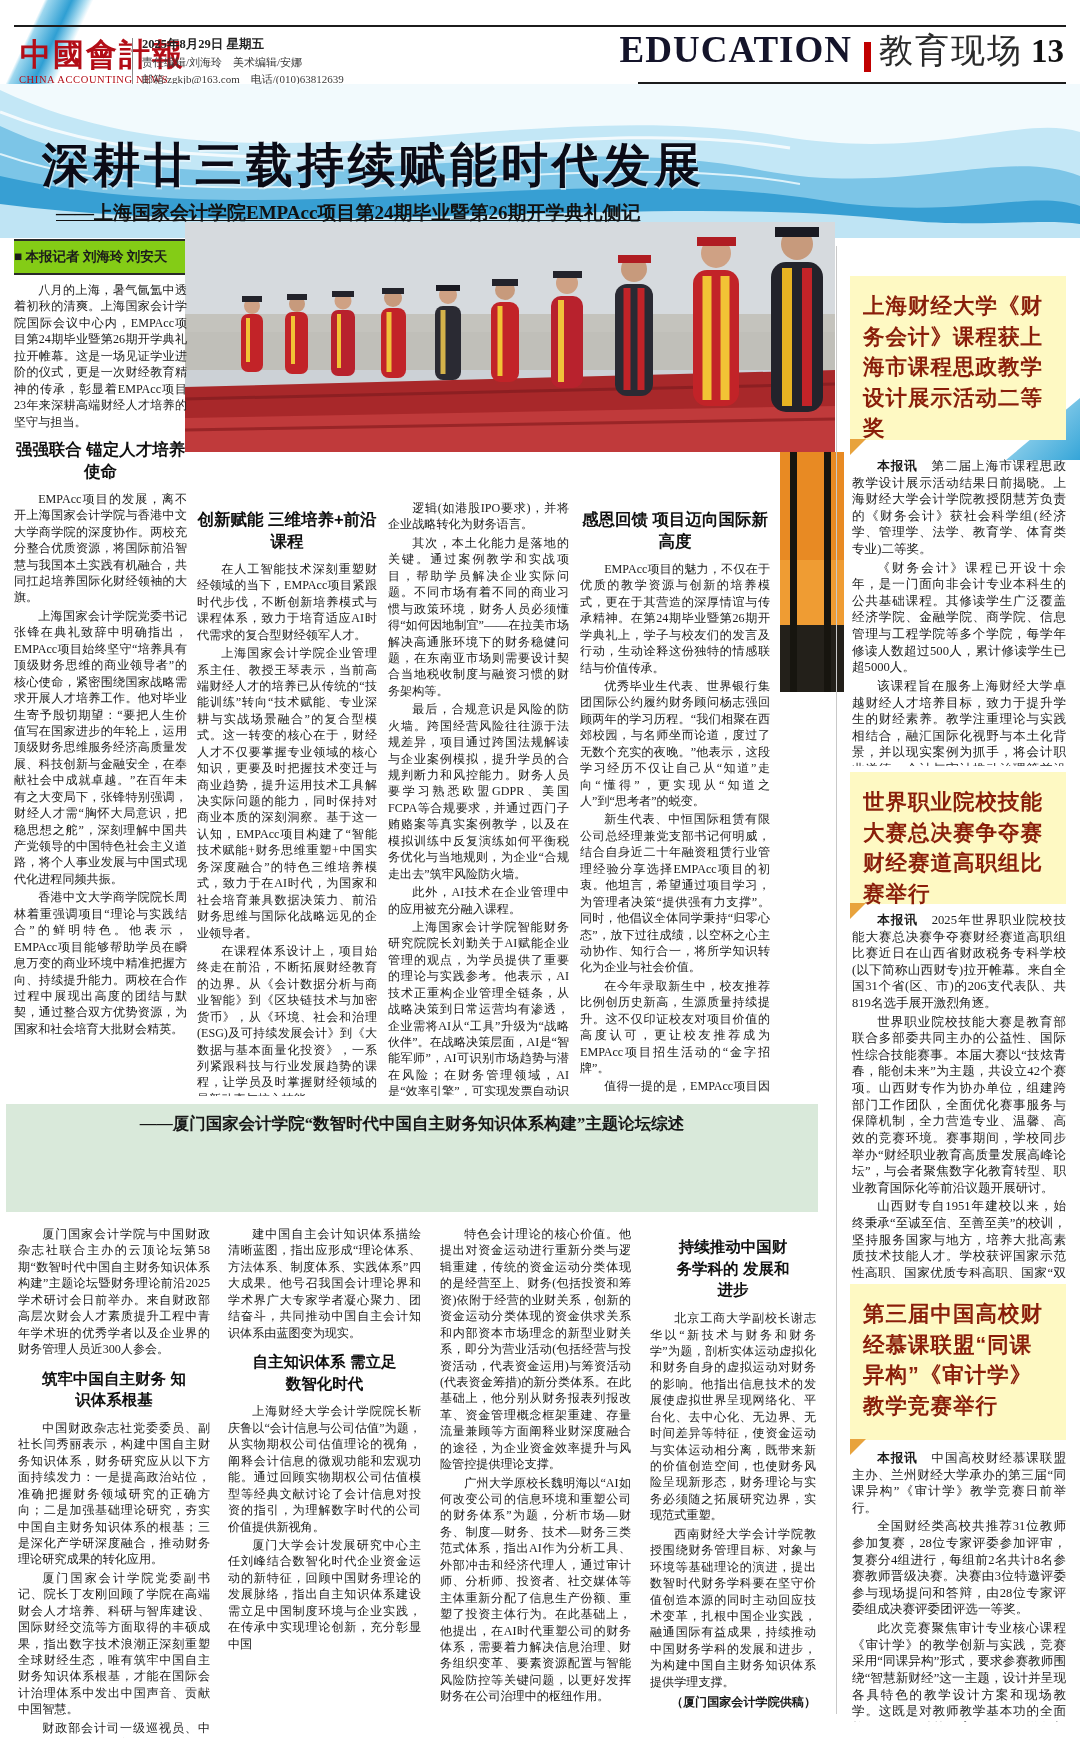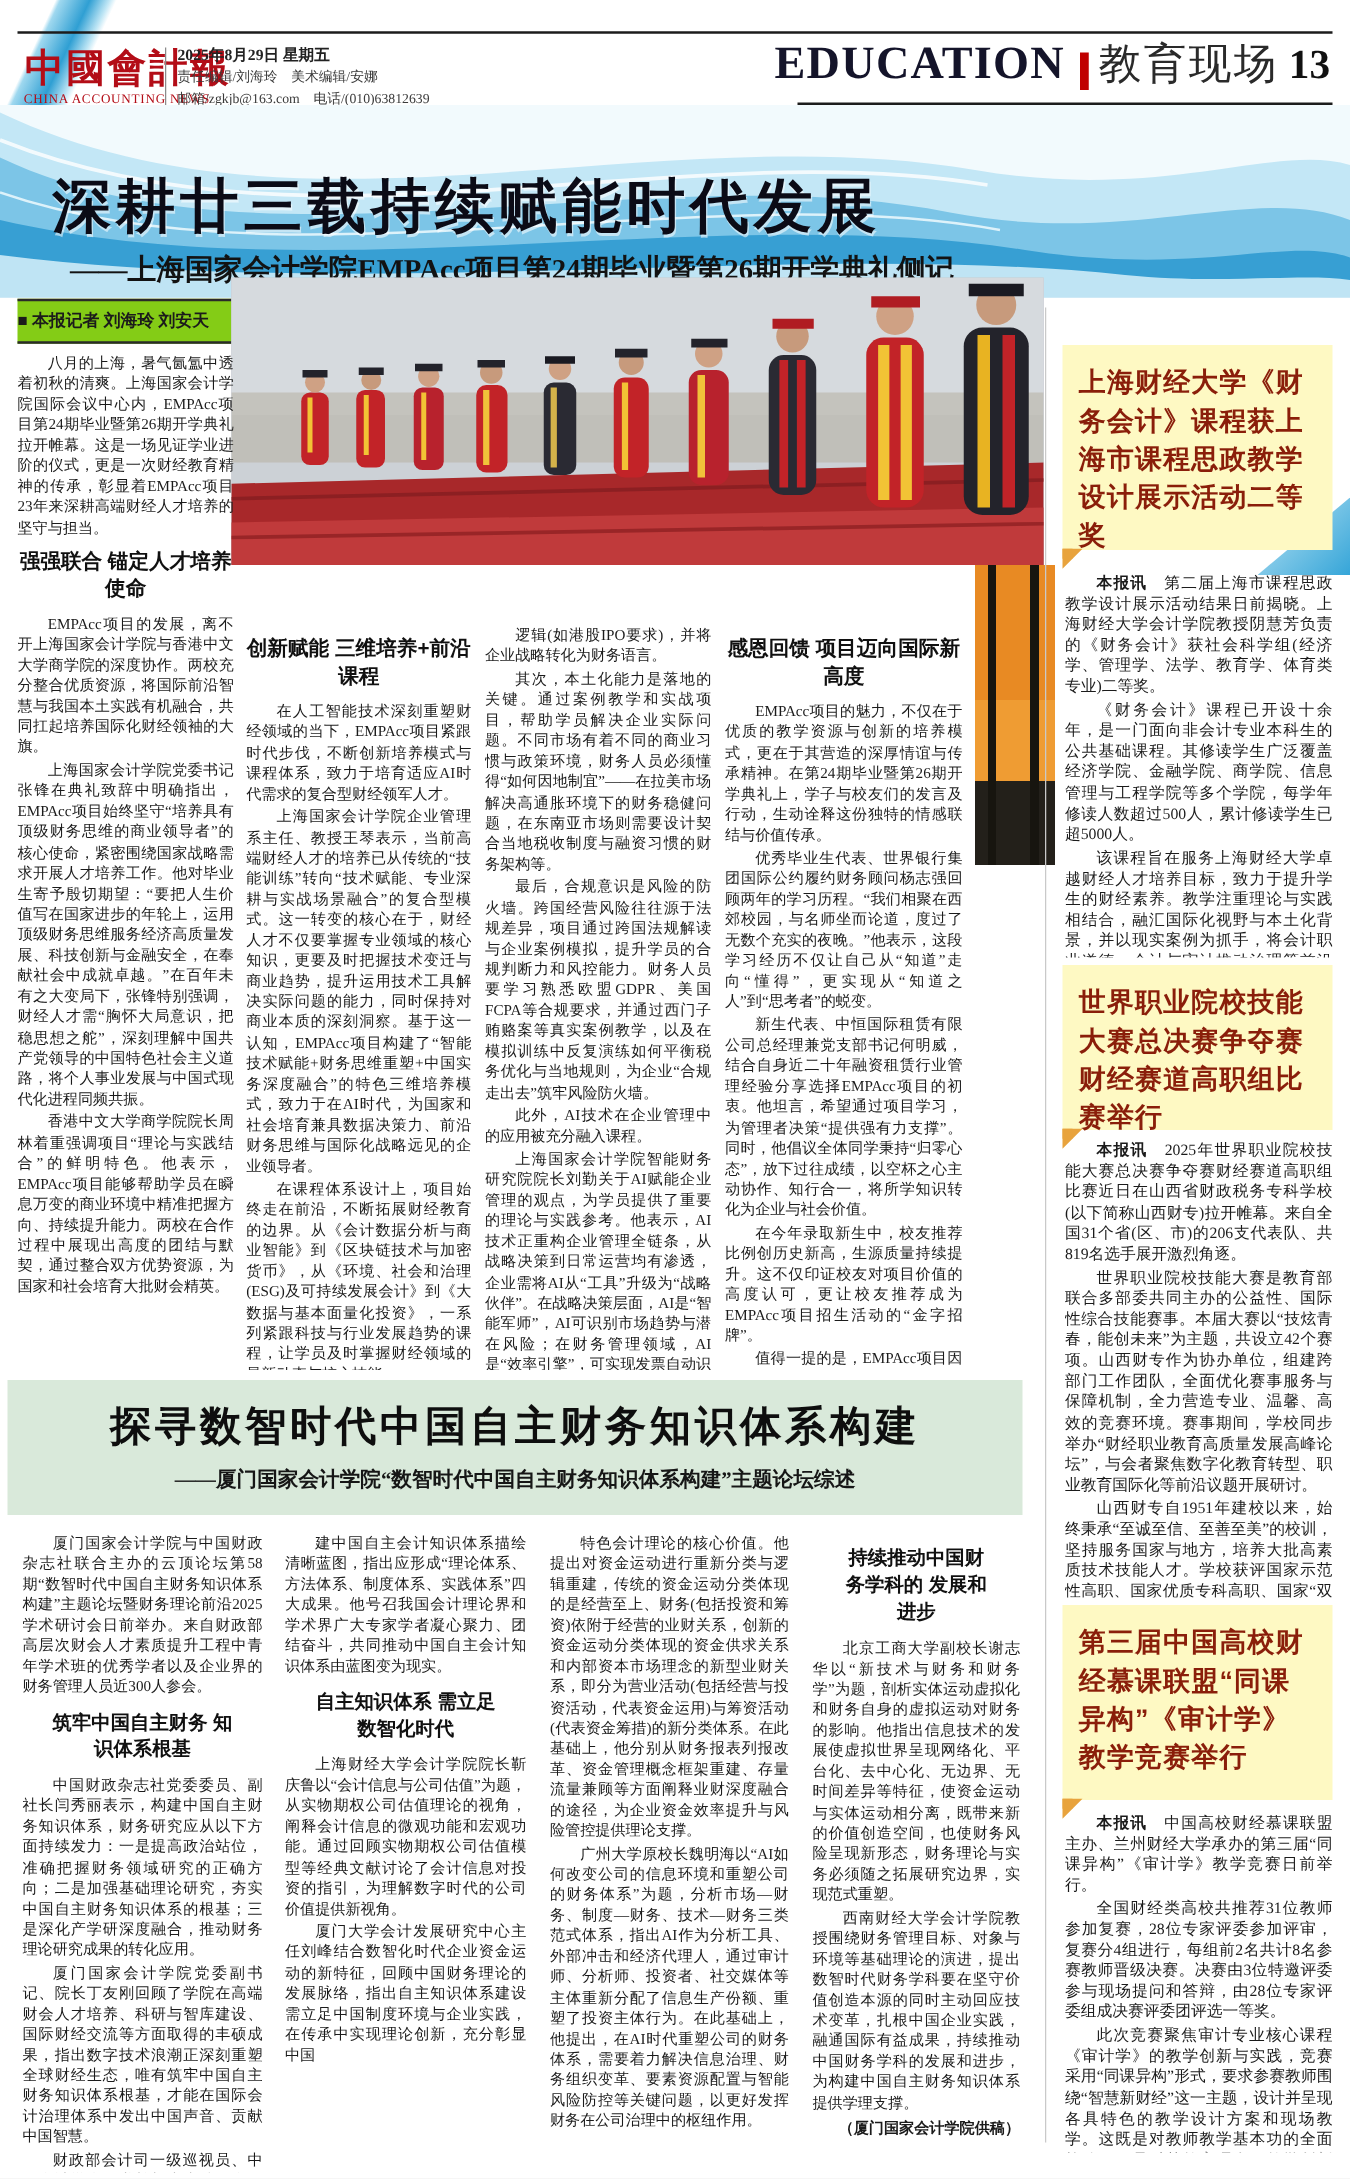--- a/index.html
+++ b/index.html
@@ -19,21 +19,21 @@
   .section-cn{font-size:34px;color:#2a2a2a;letter-spacing:2px;}
   .page-num{font-size:33px;font-weight:bold;color:#111;margin-left:8px;}
   .section-rule{position:absolute;top:82px;right:14px;width:428px;border-top:2px solid #1c1c1c;}
   .corner-wave{position:absolute;top:0;left:-30px;width:140px;height:120px;
       background:linear-gradient(115deg,transparent 38%,#9fd8ef 40%,#2f9fd3 52%,#bfe6f5 60%,transparent 63%);}
 
   
   .banner{position:absolute;top:84px;left:0;width:1080px;height:154px;overflow:hidden;}
   .headline{position:absolute;top:134px;left:42px;font-family:"Liberation Sans","DejaVu Sans",sans-serif;
       font-weight:900;font-size:47px;letter-spacing:4px;color:#0b0b16;text-shadow:1px 2px 0 rgba(255,255,255,.55);}
-  .subheadline{position:absolute;top:200px;left:56px;font-weight:bold;font-size:23px;color:#121212;}
+  .subheadline{position:absolute;top:200px;left:56px;font-weight:bold;font-size:19px;color:#121212;text-decoration:underline;}
 
   
   .byline{position:absolute;top:239px;left:14px;width:173px;border-top:2px solid #2a2a2a;border-bottom:2px solid #2a2a2a;
       padding:7px 0;font-weight:bold;font-size:13.5px;background:#84cc16;}
   .photo{position:absolute;top:222px;left:185px;width:650px;height:230px;overflow:hidden;background:#c7ccd1;}
   .strip{position:absolute;top:452px;left:780px;width:64px;height:240px;
       background:
         linear-gradient(90deg,transparent 0 10px,#17150f 10px 17px,transparent 17px 44px,#17150f 44px 51px,transparent 51px),
         linear-gradient(180deg,#e88a23 0 45%,#ef9c33 45% 72%,#23201a 72% 100%);}
   .blue-wedge{position:absolute;left:1006px;top:398px;width:74px;height:62px;
@@ -207,21 +207,20 @@
     <div>
         <p class="para">EMPAcc项目的魅力，不仅在于优质的教学资源与创新的培养模式，更在于其营造的深厚情谊与传承精神。在第24期毕业暨第26期开学典礼上，学子与校友们的发言及行动，生动诠释这份独特的情感联结与价值传承。</p>
         <p class="para">优秀毕业生代表、世界银行集团国际公约履约财务顾问杨志强回顾两年的学习历程。“我们相聚在西郊校园，与名师坐而论道，度过了无数个充实的夜晚。”他表示，这段学习经历不仅让自己从“知道”走向“懂得”，更实现从“知道之人”到“思考者”的蜕变。</p>
         <p class="para">新生代表、中恒国际租赁有限公司总经理兼党支部书记何明威，结合自身近二十年融资租赁行业管理经验分享选择EMPAcc项目的初衷。他坦言，希望通过项目学习，为管理者决策“提供强有力支撑”。同时，他倡议全体同学秉持“归零心态”，放下过往成绩，以空杯之心主动协作、知行合一，将所学知识转化为企业与社会价值。</p>
         <p class="para">在今年录取新生中，校友推荐比例创历史新高，生源质量持续提升。这不仅印证校友对项目价值的高度认可，更让校友推荐成为EMPAcc项目招生活动的“金字招牌”。</p>
         <p class="para">值得一提的是，EMPAcc项目因在教育教学、学术研究及国际交流等方面的突出表现，从1000多个本科及以上中外合作办学项目中脱颖而出，获选为中外合作办学联席委员会2024年度30个优秀项目之一。这一荣誉不仅是对项目20余年深耕细作的肯定，更是中国财经教育国际化进程的生动见证。项目港方主任吴东辉表示：“我们坚持‘融合中国与西方’的使命，既引进国际一流师资，也深耕中国本土实践，让学员真正成为连接中外商业文明的桥梁。”</p>
       </div>
   </div>
 
   <div class="forum-banner">
-    <h1 class="forum-title">探寻数智时代中国自主财务知识体系构建</h1>
     <div class="forum-sub">——厦门国家会计学院“数智时代中国自主财务知识体系构建”主题论坛综述</div>
   </div>
 
   <div class="col" id="forum-col1">
     <div>
         <p class="para">厦门国家会计学院与中国财政杂志社联合主办的云顶论坛第58期“数智时代中国自主财务知识体系构建”主题论坛暨财务理论前沿2025学术研讨会日前举办。来自财政部高层次财会人才素质提升工程中青年学术班的优秀学者以及企业界的财务管理人员近300人参会。</p>
       </div>
     <h4 class="sub-heading">筑牢中国自主财务 知识体系根基</h4>
     <div>
         <p class="para">中国财政杂志社党委委员、副社长闫秀丽表示，构建中国自主财务知识体系，财务研究应从以下方面持续发力：一是提高政治站位，准确把握财务领域研究的正确方向；二是加强基础理论研究，夯实中国自主财务知识体系的根基；三是深化产学研深度融合，推动财务理论研究成果的转化应用。</p>

